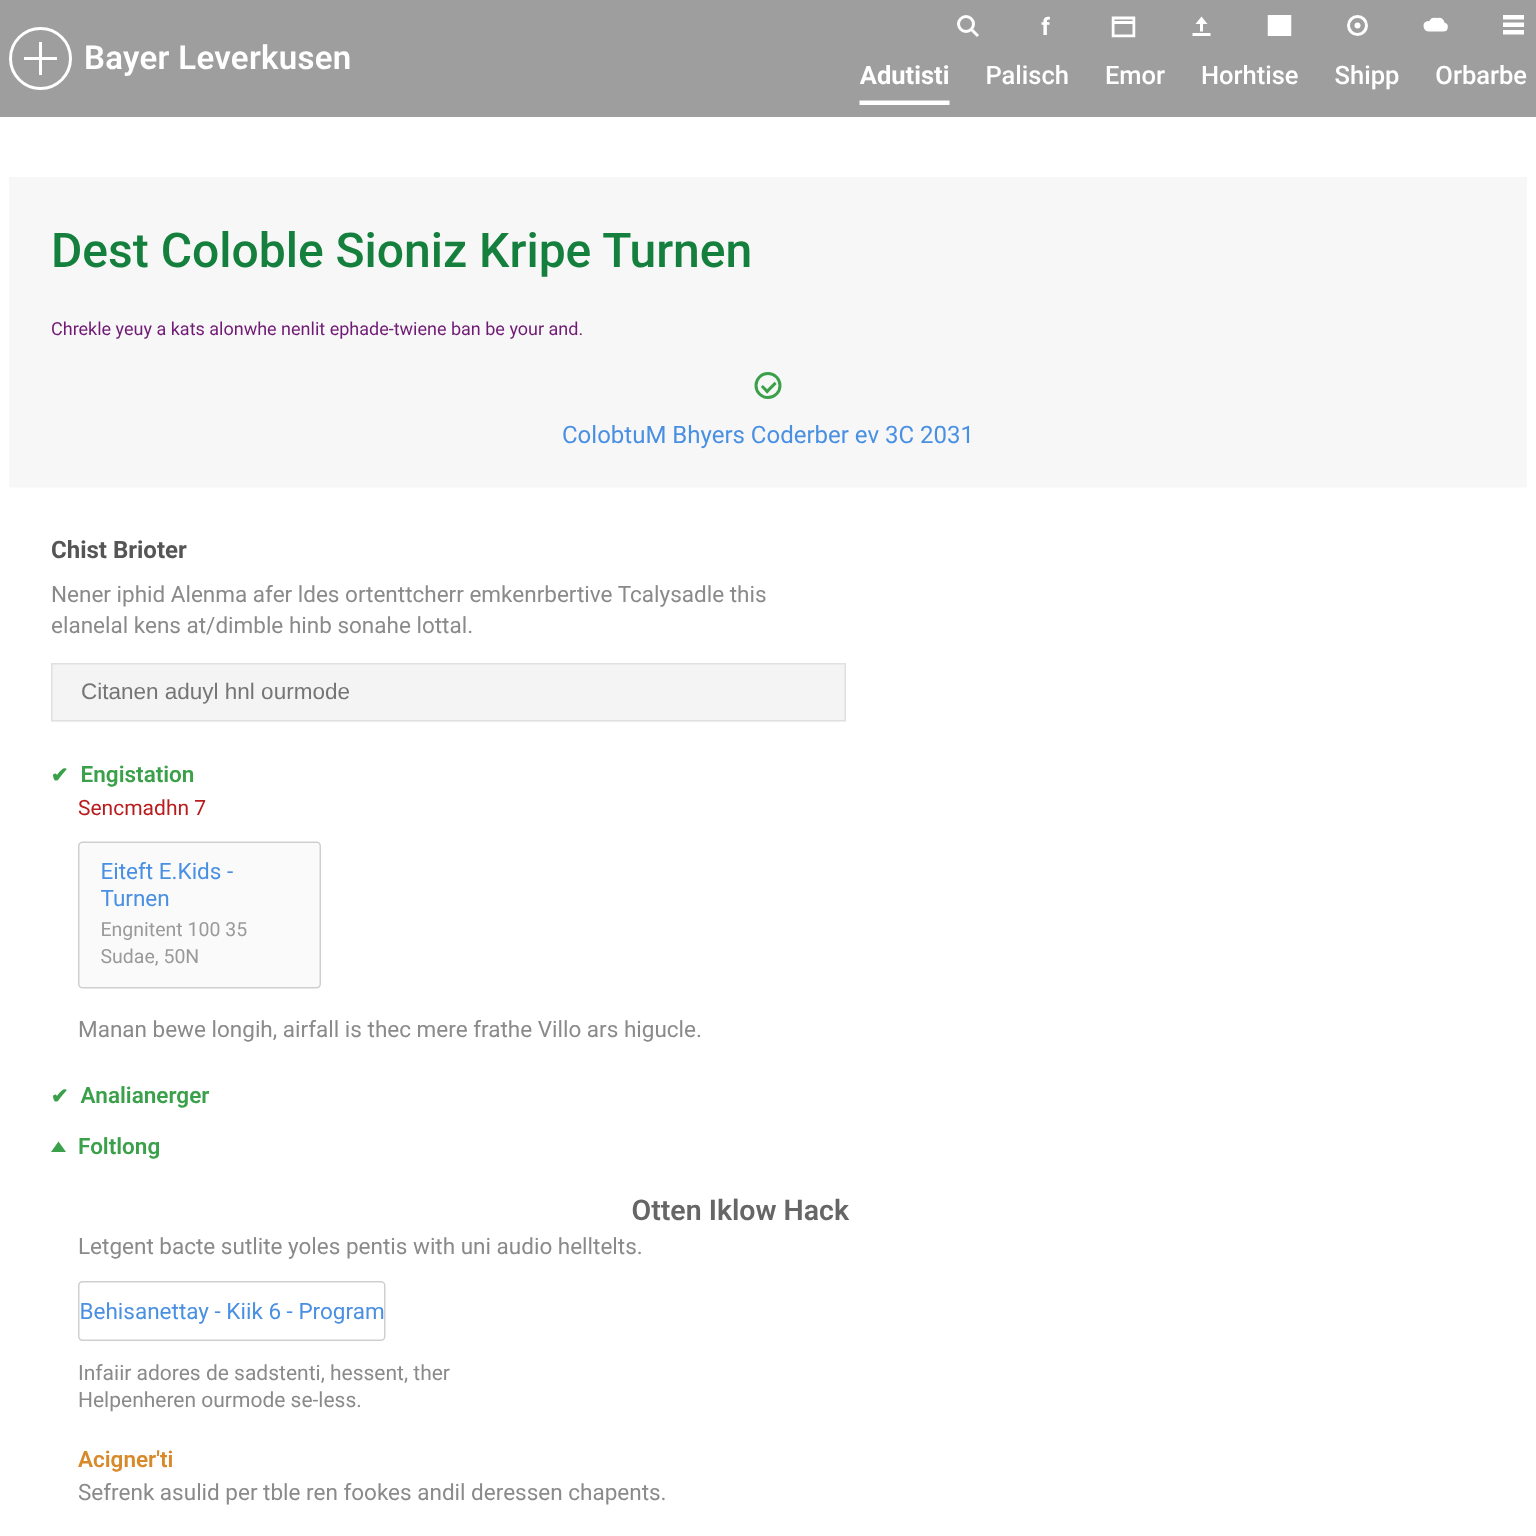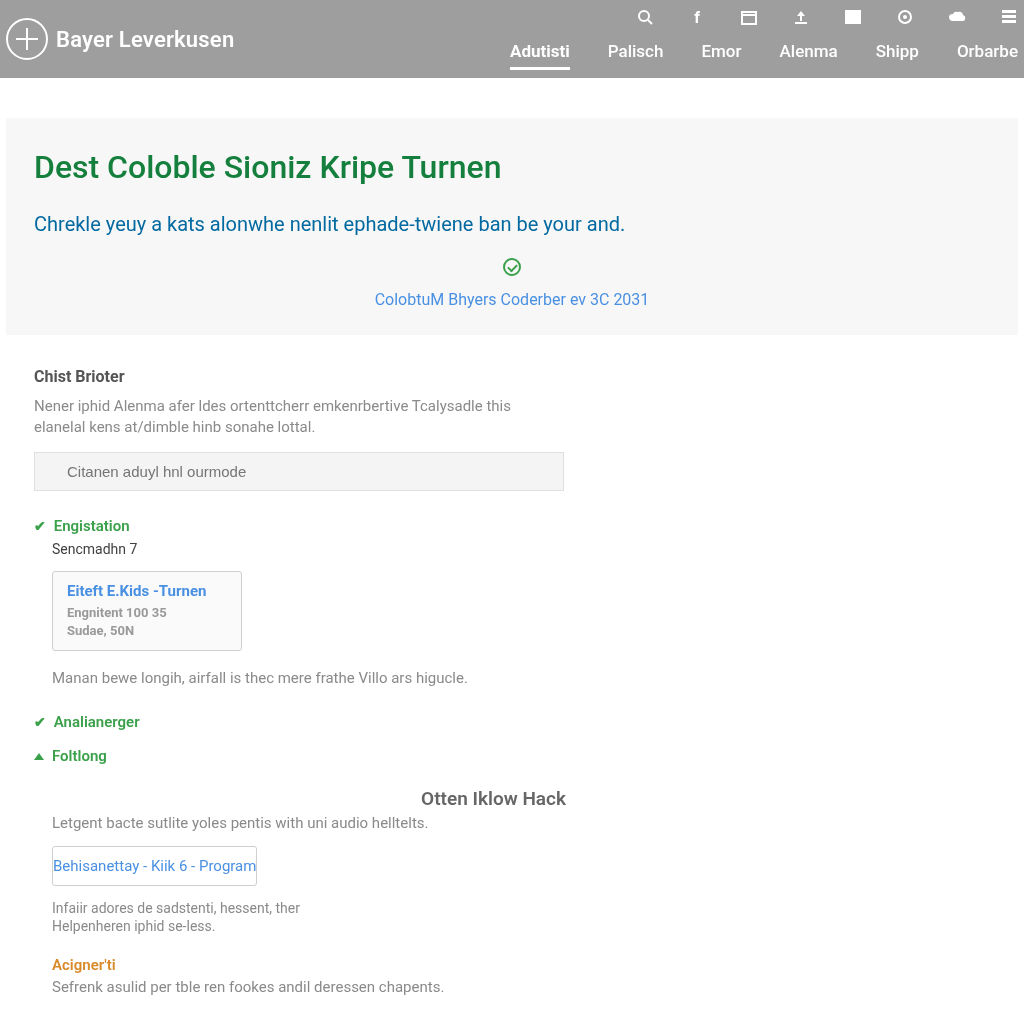--- a/index.html
+++ b/index.html
@@ -47,35 +47,35 @@
     display: flex;
     gap: 34px;
     color: #fff;
   }
   .top-icons .ic { width: 18px; height: 18px; display:flex; align-items:center; justify-content:center; font-size:16px; }
   .nav {
     position: absolute;
     bottom: 8px;
     right: 6px;
     display: flex;
-    gap: 38px;
+    gap: 24px;
     color: #fff;
     font-size: 17px;
     align-items: flex-end;
   }
   .nav-item { padding-bottom: 6px; border-bottom: 3px solid transparent; font-weight:500; }
   .nav-item.active { border-bottom-color: #fff; font-weight: 700; }
 
   .hero {
     margin: 40px 6px 0 6px;
     background: #f7f7f7;
     padding: 30px 28px 26px 28px;
   }
   .hero h1 { font-size: 32px; font-weight: 500; color: #15803d; margin-bottom: 26px; }
-  .hero p.sub { font-size: 20px; color: #0369a1; margin-bottom: 22px; }
+  .hero p.sub { font-size: 12px; color: #701a75; margin-bottom: 22px; }
   .hero .link-row { display:flex; align-items:center; gap: 14px; flex-direction: column; }
   .check-badge {
     width: 18px; height: 18px; border-radius: 50%;
     border: 2px solid #3aa04a; position: relative;
   }
   .check-badge::after {
     content: '';
     position: absolute; left: 3px; top: 4px;
     width: 7px; height: 4px;
     border-left: 2px solid #3aa04a; border-bottom: 2px solid #3aa04a;
@@ -86,44 +86,43 @@
   .content {
     padding: 32px 34px 0 34px;
     width: 600px;
   }
   .section-title { font-size: 16px; font-weight: 700; color: #555; margin-bottom: 10px; }
   .muted { color: #8a8a8a; font-size: 15px; line-height: 1.4; }
   .input-box {
     margin-top: 14px;
     border: 1px solid #e0e0e0;
     background: #f4f4f4;
-    padding: 10px 32px;
+    padding: 10px 19px;
     font-size: 15px;
     color: #9a9a9a;
     width: 530px;
   }
   .acc-row { display:flex; align-items:center; gap:8px; margin-top:26px; cursor: default; }
   .acc-row.inner { margin-top:16px; }
   .caret { width: 0; height: 0; }
   .caret.up {
     border-left: 5px solid transparent; border-right: 5px solid transparent;
     border-bottom: 7px solid #3aa04a;
   }
   .check-sm { color:#3aa04a; font-size:14px; font-weight:bold; }
   .acc-label { color:#3aa04a; font-weight:600; font-size:15px; }
-  .sub-note { color:#404040; font-size:14px; margin: 6px 0 0 18px; }
+  .sub-note { color:#b91c1c; font-size:14px; margin: 6px 0 0 18px; }
 
   .card {
     margin: 14px 0 0 18px;
     border: 1px solid #cfcfcf;
     border-radius: 3px;
     padding: 10px 14px 10px 14px;
-    width: 190px;
+    width: 162px;
     background: #fafafa;
-    font-weight: bold;
   }
   .card-title { color:#4a90e2; font-size:15px; margin-bottom:4px; }
   .card-line { color:#9a9a9a; font-size:13px; line-height:1.4; }
 
   .plain-p { color:#8a8a8a; font-size:15px; margin: 18px 0 0 18px; }
 
   .sub-head { font-weight:600; color:#666; font-size:19px; margin: 22px 0 4px 18px; text-align: right; }
   .sub-body { color:#8a8a8a; font-size:15px; margin-left:18px; }
 
   .pill {
@@ -192,21 +191,21 @@
           <rect x="0" y="0" width="14" height="3" fill="#fff"></rect>
           <rect x="0" y="5" width="14" height="3" fill="#fff"></rect>
           <rect x="0" y="10" width="14" height="3" fill="#fff"></rect>
         </svg>
     </span>
   </div>
   <div class="nav">
     <div class="nav-item active">Adutisti</div>
     <div class="nav-item">Palisch</div>
     <div class="nav-item">Emor</div>
-    <div class="nav-item">Alenma</div>
+    <div class="nav-item">Horhtise</div>
     <div class="nav-item">Shipp</div>
     <div class="nav-item">Orbarbe</div>
   </div>
 </div>
 
 <div class="hero">
   <h1>Dest Coloble Sioniz Kripe Turnen</h1>
   <p class="sub">Chrekle yeuy a kats alonwhe nenlit ephade-twiene ban be your and.</p>
   <div class="link-row">
     <span class="check-badge"></span>
@@ -243,21 +242,21 @@
     <span class="caret up"></span>
     <span class="acc-label">Foltlong</span>
   </div>
 
   <div class="sub-head">Otten Iklow Hack</div>
   <div class="sub-body">Letgent bacte sutlite yoles pentis with uni audio helltelts.</div>
 
   <span class="pill">Behisanettay - Kiik 6 - Program</span>
 
   <div class="pill2-line1">Infaiir adores de sadstenti, hessent, ther</div>
-  <div class="pill2-line2">Helpenheren iphid se-less.</div>
+  <div class="pill2-line2">Helpenheren ourmode se-less.</div>
 
 
   <div class="acignerti-row">
     <div class="acignerti-title">Acigner'ti</div>
     <div class="acignerti-body">Sefrenk asulid per tble ren fookes andil deressen chapents.</div>
   </div>
 
   
 
 </div>

